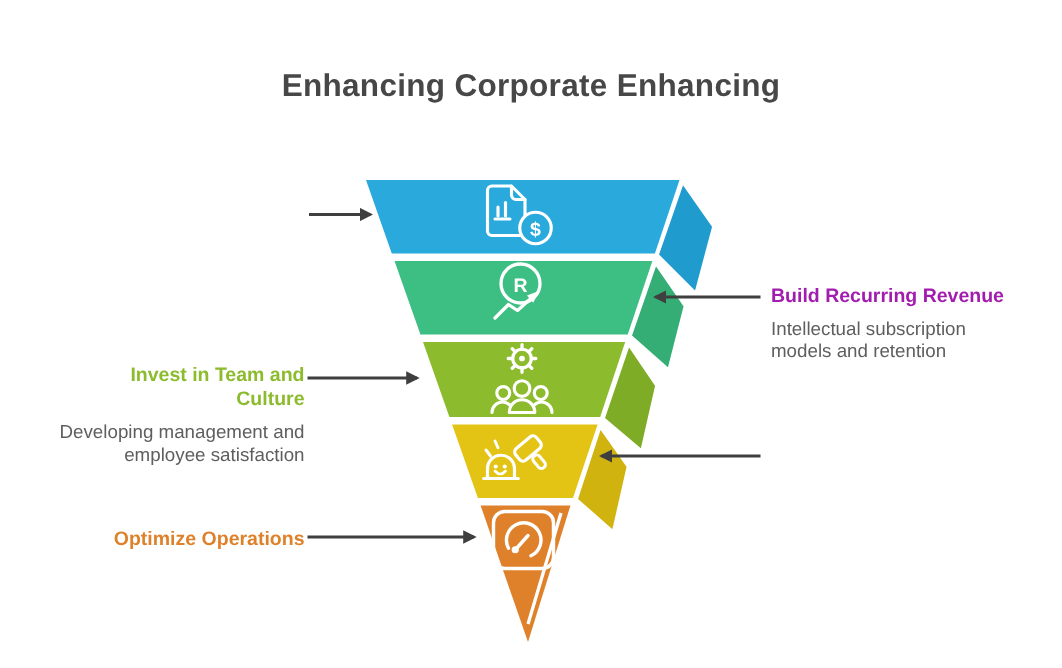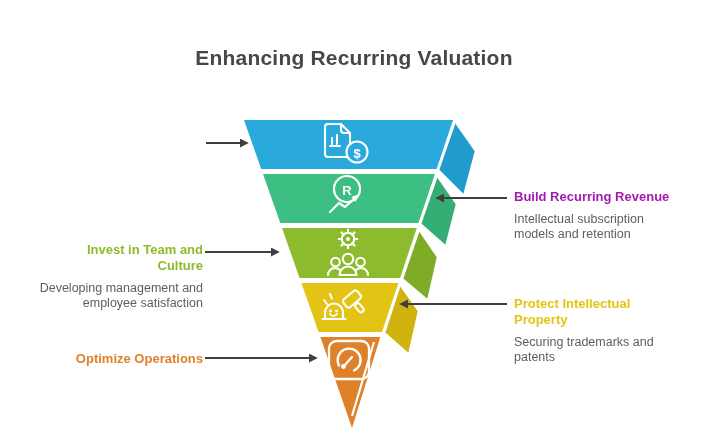--- a/index.html
+++ b/index.html
@@ -17,21 +17,21 @@
   .lab2{left:8px;top:242px;}
   .lab3{left:8px;top:351px;}
   .labR1{left:514px;top:189px;}
   .labR2{left:514px;top:296px;}
 </style>
 </head>
 <body>
 
 <div class="stage">
 
-  <div class="main-title">Enhancing Recurring Valuation</div>
+  <div class="main-title">Enhancing Corporate Enhancing</div>
 
   <svg class="funnel-svg" width="708" height="445" viewBox="0 0 708 445">
     <defs>
       <marker id="ah" viewBox="0 0 10 10" refX="8" refY="5" markerWidth="9" markerHeight="9" markerUnits="userSpaceOnUse" orient="auto">
         <path d="M0,0 L10,5 L0,10 z" fill="#3F3F3F"></path>
       </marker>
     </defs>
 
     <polygon points="455,121 476,151 464,196 438,170" stroke="#fff" stroke-width="2.4" fill="#1F9BCE"></polygon>
     <polygon points="437,175 457,204 446,247 420,224" stroke="#fff" stroke-width="2.4" fill="#34AE75"></polygon>
@@ -112,24 +112,18 @@
 models and retention</p>
   </div>
 
   <div class="label left lab2">
     <h3 style="color: rgb(140, 187, 46);">Invest in Team and
 Culture</h3>
     <p>Developing management and
 employee satisfaction</p>
   </div>
 
-  <div class="label right labR2">
-    <h3 style="color: rgb(227, 196, 20);">Protect Intellectual
-Property</h3>
-    <p>Securing trademarks and
-patents</p>
-  </div>
 
   <div class="label left lab3">
     <h3 style="color: rgb(223, 129, 43);">Optimize Operations</h3>
   </div>
 
 </div>
 
 </body></html>

